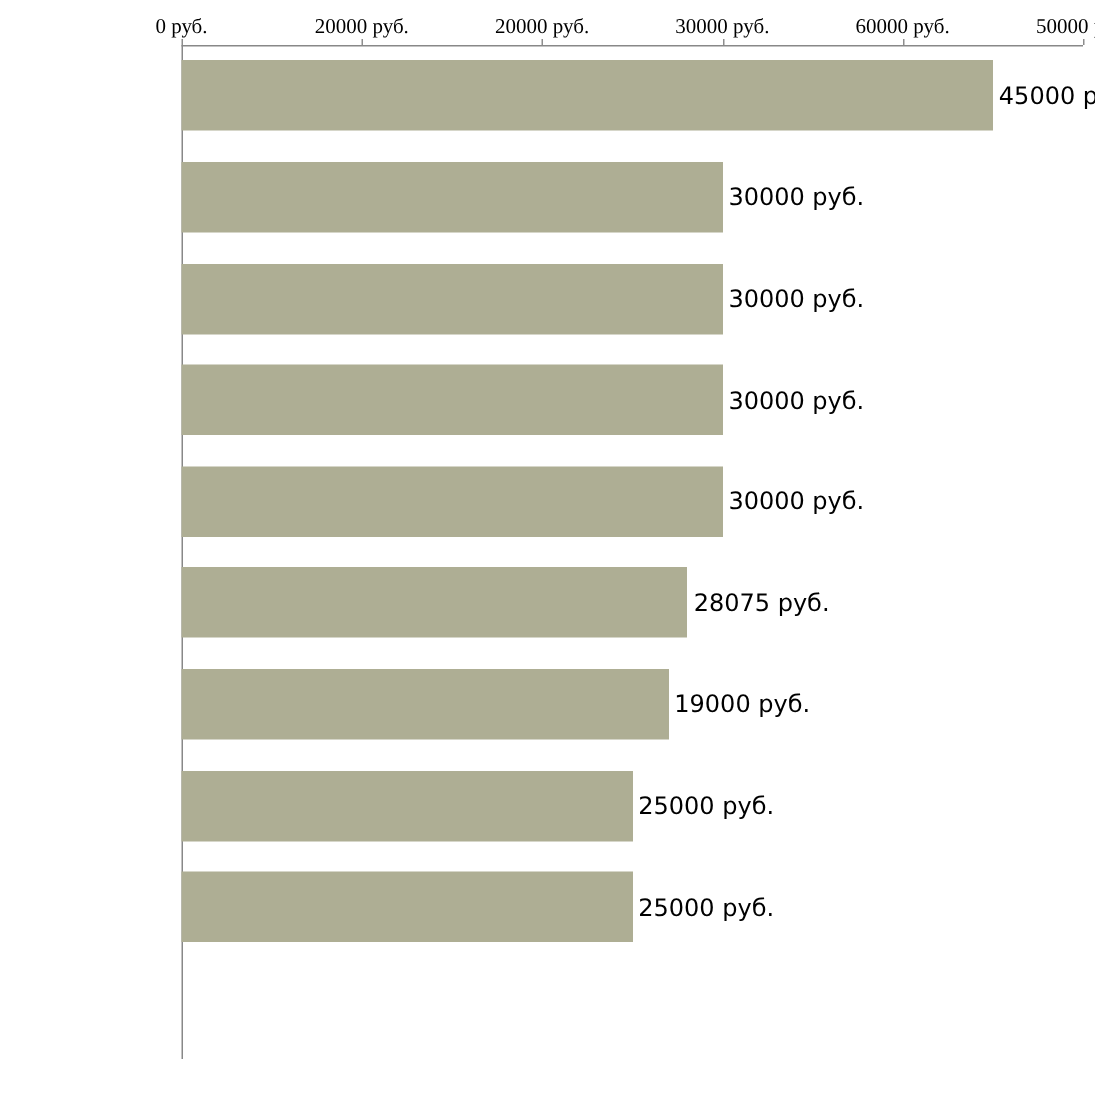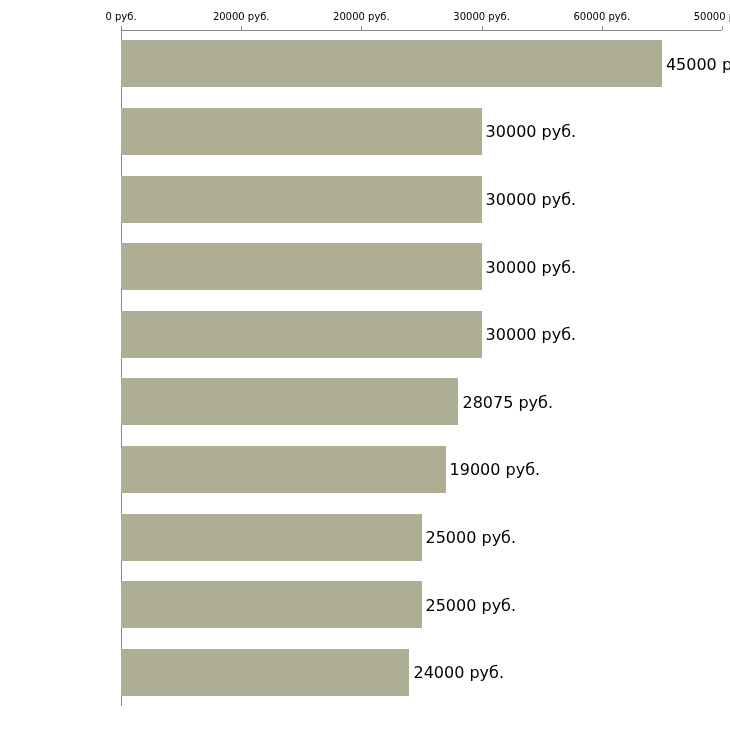--- a/index.html
+++ b/index.html
@@ -21,24 +21,25 @@
   .axis-top {
     position: absolute;
     left: 0;
     top: 0;
     width: 730px;
     height: 30px;
   }
   .tick-label {
     position: absolute;
     top: 11px;
-    font-size: 10px;
+    font-size: 14px;
     color: #000000;
     white-space: nowrap;
     transform: translateX(-50%);
+    font-family: Liberation Serif, serif;
   }
   .tick-mark {
     position: absolute;
     top: 26px;
     width: 1px;
     height: 4px;
     background: #8d8d8d;
   }
   .plot {
     position: absolute;
@@ -150,18 +151,14 @@
         <div class="bar-value" style="left: 324.54px;">19000 руб.</div>
       </div>
       <div class="row" style="top: 483.5px; height: 47px;">
         <div class="bar" style="width: 300.5px; background: rgb(174, 174, 148);"></div>
         <div class="bar-value" style="left: 300.5px;">25000 руб.</div>
       </div>
       <div class="row" style="top: 551.1px; height: 47px;">
         <div class="bar" style="width: 300.5px; background: rgb(174, 174, 148);"></div>
         <div class="bar-value" style="left: 300.5px;">25000 руб.</div>
       </div>
-      <div class="row" style="top: 618.7px; height: 47px;">
-        <div class="bar" style="width: 288.48px; background: rgb(174, 174, 148);"></div>
-        <div class="bar-value" style="left: 288.48px;">24000 руб.</div>
-      </div>
     </div>
 </div>
 
 </body></html>

